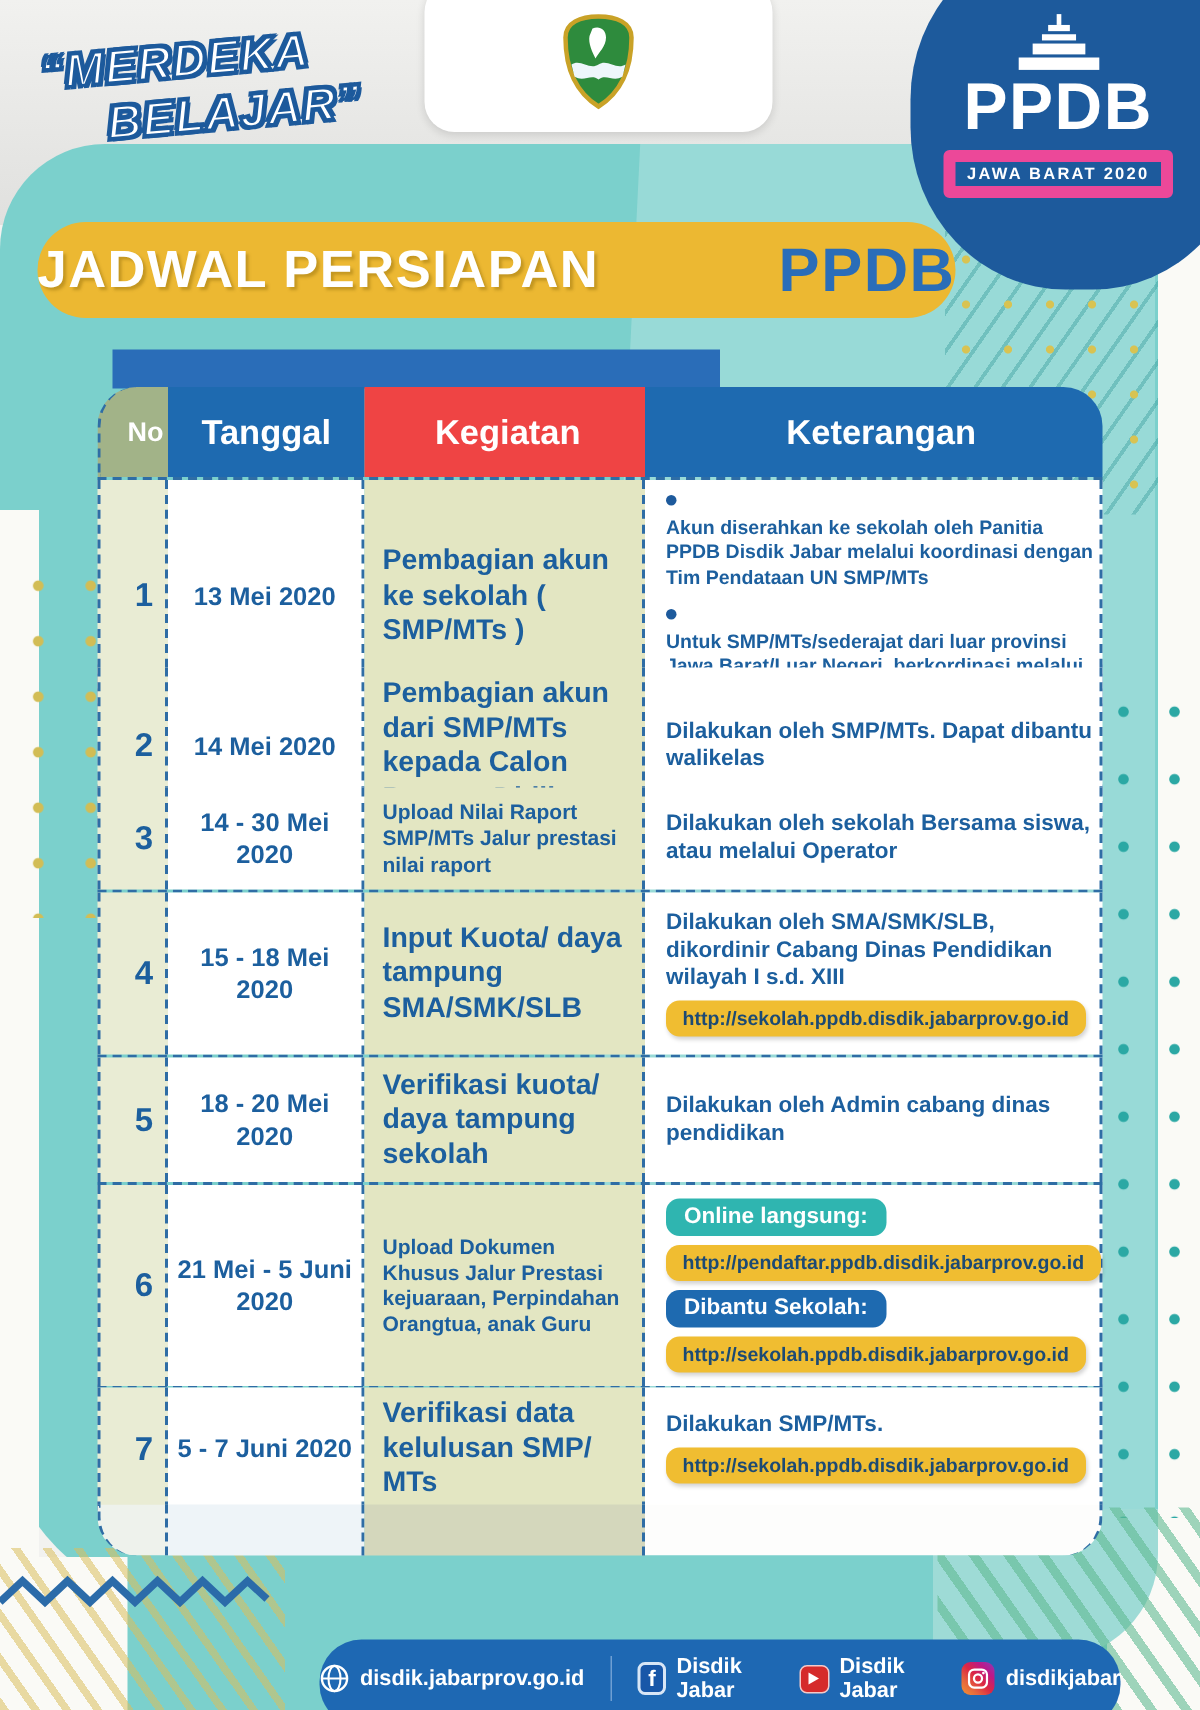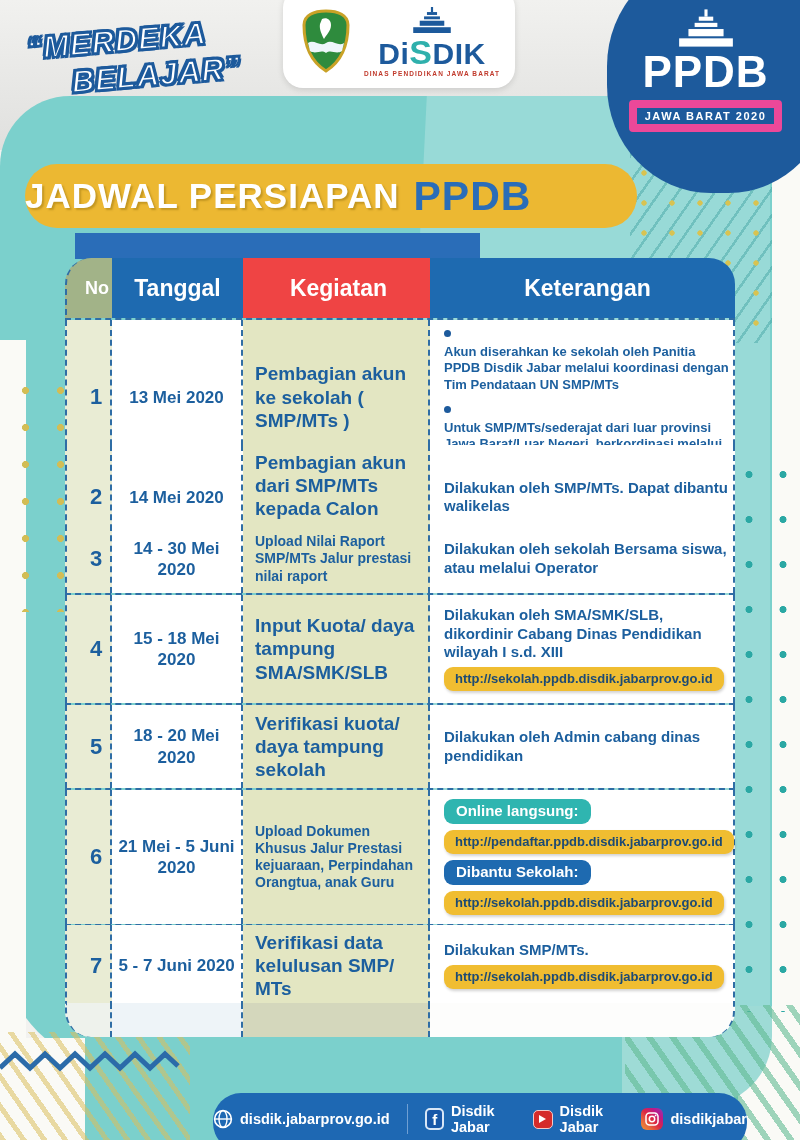--- a/index.html
+++ b/index.html
@@ -60,21 +60,21 @@
                background:#1d5a9c; border-radius:46%; z-index:5; }
   .ppdb-content { position:absolute; top:8px; right:12px; width:165px; z-index:6;
                   display:flex; flex-direction:column; align-items:center; color:#fff; }
   .ppdb-title { font-size:44px; font-weight:900; letter-spacing:1px; line-height:1; margin-top:2px; }
   .ppdb-sub { margin-top:6px; border:8px solid #ec4899; border-radius:4px; padding:2px 8px;
               font-size:11px; font-weight:900; letter-spacing:1.5px; }
 
   
   .title-banner { position:absolute; left:25px; top:148px; width:612px; height:64px;
                   background:#ecb832; border-radius:34px; z-index:4;
-                  display:flex; align-items:center; justify-content:flex-start; gap:14px;margin-top:16px; }
+                  display:flex; align-items:center; justify-content:space-between; gap:14px; }
   .title-main { color:#fff; font-size:35px; font-weight:900; letter-spacing:1px;
                 text-shadow:2px 2px 2px rgba(120,90,0,0.35); }
   .title-hl { color:#2a6db8; font-size:41px; font-weight:900; letter-spacing:1px; }
 
   
   .table { position:absolute; left:65px; top:258px; width:670px; z-index:5; }
   .trow { display:grid; grid-template-columns:47px 131px 187px 305px; }
   .thead { height:62px; }
   .thead .cell { border:none; display:flex; align-items:center; justify-content:center;
                  color:#fff; font-weight:800; font-size:23px; }
@@ -160,31 +160,20 @@
     <span>“MERDEKA</span>
     <span class="l2">BELAJAR”</span>
   </div>
 
   <div class="logo-card">
     <svg width="56" height="66" viewBox="0 0 56 66">
       <path d="M28 2 C40 2 50 6 50 16 C50 36 44 52 28 62 C12 52 6 36 6 16 C6 6 16 2 28 2 Z" fill="#2e8b3d" stroke="#c9a227" stroke-width="3"></path>
       <path d="M10 34 C16 30 22 38 28 34 C34 30 40 38 46 34 L44 42 C38 46 33 40 28 44 C23 40 18 46 12 42 Z" fill="#eef6fb"></path>
       <path d="M24 10 C28 8 33 10 33 16 C33 22 28 26 26 30 C24 26 21 20 22 15 Z" fill="#fff"></path>
     </svg>
-    <div class="disdik-block">
-      <svg width="44" height="26" viewBox="0 0 60 36" style="color:#1d5a9c">
-        <rect x="28.5" y="0" width="3" height="7" fill="currentColor"></rect>
-        <rect x="23" y="7" width="14" height="4" fill="currentColor"></rect>
-        <rect x="19" y="13" width="22" height="4" fill="currentColor"></rect>
-        <rect x="13" y="19" width="34" height="7" fill="currentColor"></rect>
-        <rect x="4" y="28" width="52" height="8" fill="currentColor"></rect>
-      </svg>
-      <div class="disdik-name"><span>Di</span><span class="mid">S</span><span>DIK</span></div>
-      <div class="disdik-sub">DINAS PENDIDIKAN JAWA BARAT</div>
-    </div>
   </div>
 
   <div class="ppdb-blob"></div>
   <div class="ppdb-content">
     <svg width="62" height="40" viewBox="0 0 60 36" style="color:#ffffff">
       <rect x="28.5" y="0" width="3" height="7" fill="currentColor"></rect>
       <rect x="23" y="7" width="14" height="4" fill="currentColor"></rect>
       <rect x="19" y="13" width="22" height="4" fill="currentColor"></rect>
       <rect x="13" y="19" width="34" height="7" fill="currentColor"></rect>
       <rect x="4" y="28" width="52" height="8" fill="currentColor"></rect>

